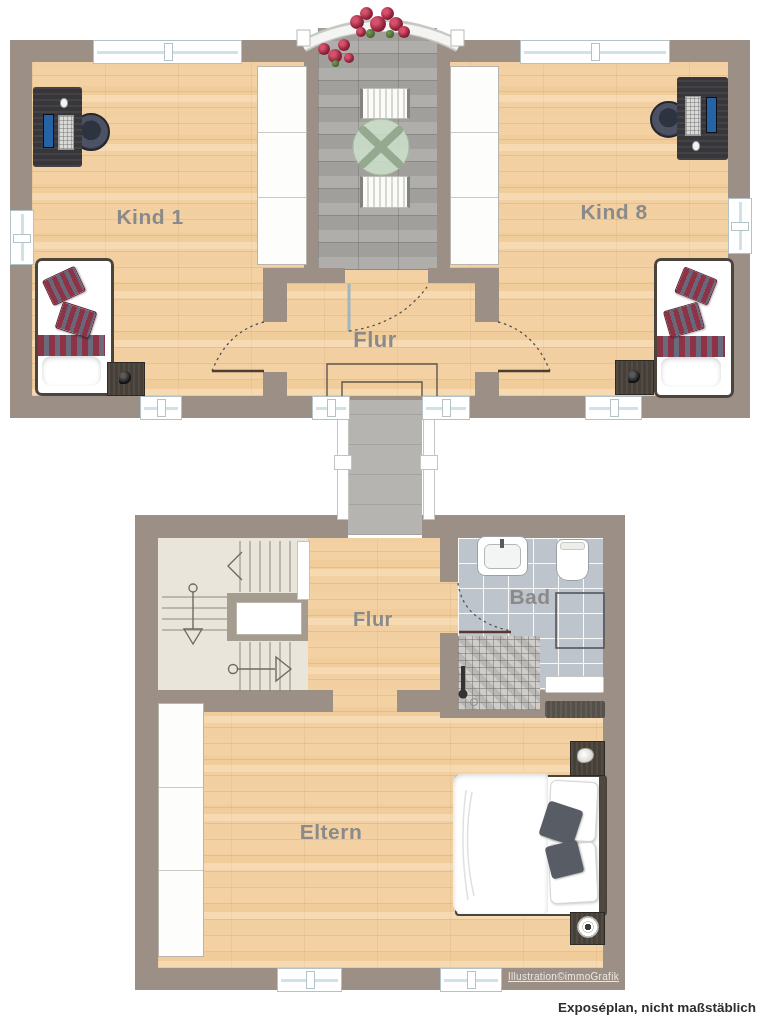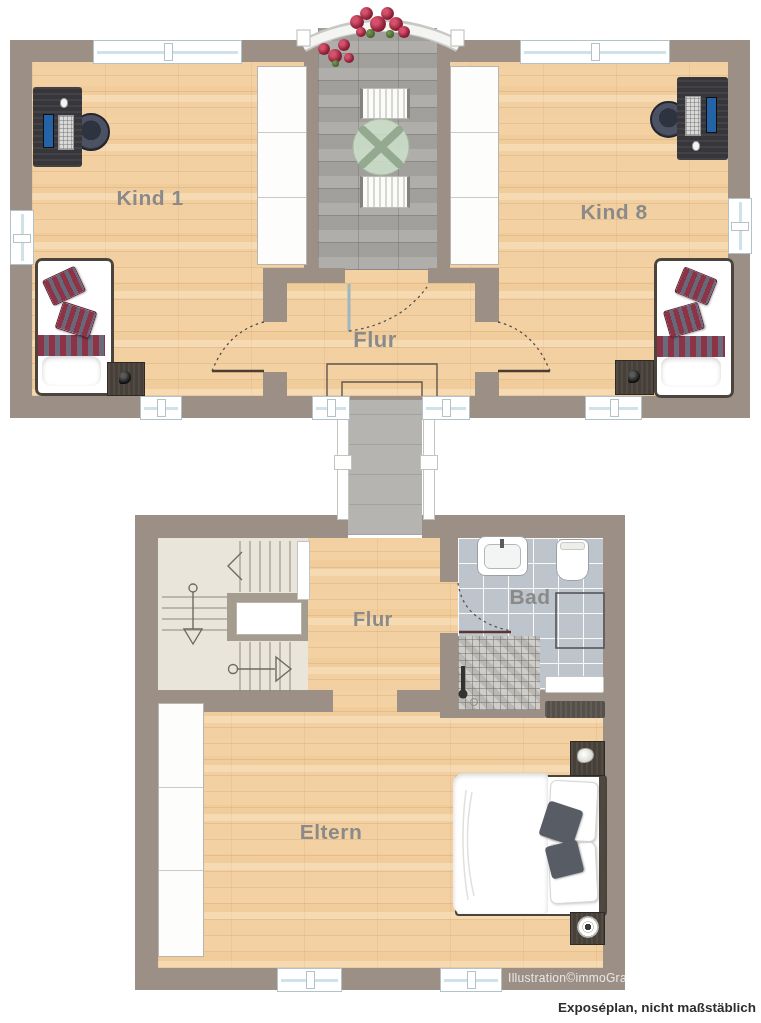--- a/index.html
+++ b/index.html
@@ -50,21 +50,21 @@
   .lamp-dark{position:absolute;border-radius:50% 50% 55% 25%;background:radial-gradient(circle at 35% 35%, #5a5a5a 0 18%, #0e0e0e 70%);z-index:24;}
   .pillow-white{position:absolute;background:#fff;border:1px solid #d5d5d0;border-radius:6px;box-shadow:1px 1px 3px rgba(0,0,0,0.22);z-index:23;}
   .cushion-dark{position:absolute;background:#585c64;border-radius:4px;z-index:24;box-shadow:1px 1px 2px rgba(0,0,0,0.3);}
   .bench{position:absolute;z-index:20;background:repeating-linear-gradient(90deg, #fbfbfa 0 4px, #d7d7d2 4px 6px);border:1px solid #bdbdb8;border-left:3px solid #83837c;border-right:3px solid #83837c;}
   .voidframe{position:absolute;background:#a59c90;z-index:3;}
   .voidinner{position:absolute;background:#fff;border:1px solid #b9b2a6;z-index:4;}
   .fixture-white{position:absolute;background:#fff;border:1.5px solid #9aa0a4;border-radius:6px;z-index:20;}
   .fdot{position:absolute;border-radius:50%;background:radial-gradient(circle at 35% 35%, #d4506b 0 20%, #8e2138 60%, #5c1224);z-index:45;}
   .fdot.green{background:radial-gradient(circle at 35% 35%, #7a9a55, #44632f 70%);}
   .flowerbox{position:absolute;z-index:45;}
-  .credit{position:absolute;z-index:50;font-size:12px;color:rgba(255,255,255,0.78);letter-spacing:0.3px;}
+  .credit{position:absolute;z-index:50;font-size:10px;color:rgba(255,255,255,0.78);letter-spacing:0.3px;text-decoration:underline;}
   .footnote{position:absolute;z-index:50;font-size:13.5px;font-weight:600;color:#2e2e2e;}
   svg.overlay{position:absolute;left:0;top:0;z-index:40;pointer-events:none;}
 </style>
 </head>
 <body>
 
 <div id="canvas">
 
   <div class="wood" style="left:32px;top:62px;width:696px;height:334px;"></div>
   <div class="pavers" style="left:318px;top:28px;width:119px;height:242px;"></div>
@@ -254,21 +254,21 @@
       <path d="M463,666 L463,691" stroke="#35332f" stroke-width="4" fill="none"></path>
       <circle cx="463" cy="694" r="4.5" fill="#35332f"></circle>
       <circle cx="474" cy="702" r="3.5" fill="none" stroke="#8a8a82"></circle>
     </g>
     <g stroke="#e0e0dc" stroke-width="1.5" fill="none">
       <path d="M472,792 Q462,845 474,896"></path>
       <path d="M466,790 Q459,845 468,900"></path>
     </g>
   </svg>
 
-  <div class="label" style="left:150px;top:198px;font-size:21px;">Kind 1</div>
+  <div class="label" style="left:150px;top:217px;font-size:21px;">Kind 1</div>
   <div class="label" style="left:375px;top:340px;font-size:22px;">Flur</div>
   <div class="label" style="left:614px;top:212px;font-size:21px;">Kind 8</div>
   <div class="label" style="left:373px;top:619px;font-size:20px;">Flur</div>
   <div class="label" style="left:530px;top:597px;font-size:21px;">Bad</div>
   <div class="label" style="left:331px;top:832px;font-size:21px;">Eltern</div>
 
   <div class="credit" style="left:508px;top:971px;">Illustration©immoGrafik</div>
   <div class="footnote" style="right:5px;top:1000px;">Exposéplan, nicht maßstäblich</div>
 
 </div>

